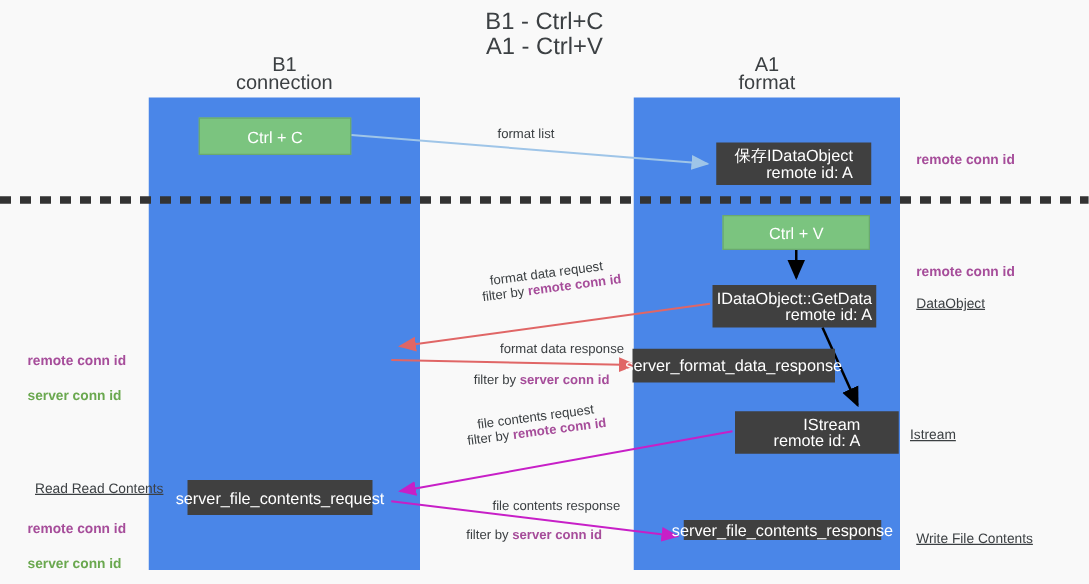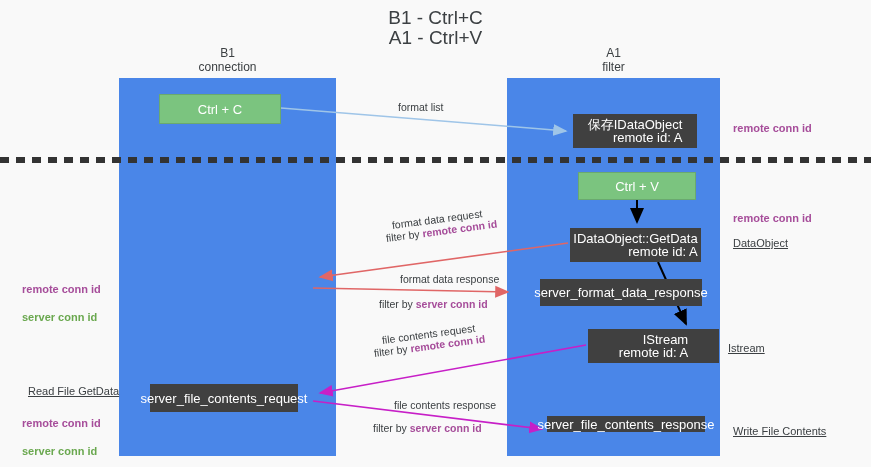--- a/index.html
+++ b/index.html
@@ -16,21 +16,21 @@
 
   
   #title{
     left:0;top:8px;width:871px;text-align:center;
     font-size:19px;line-height:20px;color:#3c4043;
     white-space:pre-line;
   }
 
   
   .col-head{
-    font-size:12px;line-height:14px;text-align:center;color:#3c4043;
+    font-size:16px;line-height:14px;text-align:center;color:#3c4043;
     white-space:pre-line;
   }
   #head-b1{left:119px;top:46px;width:217px;}
   #head-a1{left:507px;top:46px;width:213px;}
 
   
   .lane{background:#4a86e8;}
   #lane-left{left:119px;top:78px;width:217px;height:378px;}
   #lane-right{left:507px;top:78px;width:213px;height:378px;}
 
@@ -51,21 +51,21 @@
     padding:2px 12px;
   }
   .green{background:#7bc47f;border:1px solid #6aa96f;}
   .orange{background:#404040;}
 
   #n-ctrlc  {left:159px;top:94px;width:122px;height:30px;}
   #n-save   {left:573px;top:114px;width:124px;height:34px;}
   #n-ctrlv  {left:578px;top:172px;width:118px;height:28px;}
   #n-getdata{left:570px;top:228px;width:131px;height:34px;}
   #n-sfdreq {left:150px;top:268px;width:163px;height:28px;}
-  #n-sfdres {left:540px;top:279px;width:162px;height:27px;}
+  #n-sfdres {left:506px;top:279px;width:162px;height:27px;}
   #n-istream{left:588px;top:329px;width:131px;height:34px;}
   #n-sfcreq {left:150px;top:384px;width:148px;height:28px;}
   #n-sfcres {left:547px;top:416px;width:158px;height:16px;}
 
   
   .side{font-size:11px;line-height:14px;white-space:pre-line;}
   .purple{color:#a64d9a;font-weight:bold;}
   .green-t{color:#6aa84f;font-weight:bold;}
   .plain{color:#3c4043;text-decoration:underline;}
 
@@ -103,21 +103,21 @@
 <body>
 
 <div id="stage">
 
   <div class="abs" id="title">B1 - Ctrl+C
 A1 - Ctrl+V</div>
 
   <div class="abs col-head" id="head-b1">B1
 connection</div>
   <div class="abs col-head" id="head-a1">A1
-filter</div>
+format</div>
 
   <div class="abs lane" id="lane-left"></div>
   <div class="abs lane" id="lane-right"></div>
 
   <svg id="wires" viewBox="0 0 871 467">
     <defs>
       <marker id="ah-blue" markerWidth="9" markerHeight="9" refX="8" refY="4.5" orient="auto">
         <path d="M0,0.8 L9,4.5 L0,8.2 z" fill="#9fc5e8"></path>
       </marker>
       <marker id="ah-red" markerWidth="9" markerHeight="9" refX="8" refY="4.5" orient="auto">
@@ -163,21 +163,21 @@
   <div class="abs side purple" id="s-remote1">remote conn id</div>
   <div class="abs side purple" id="s-remote2">remote conn id</div>
   <div class="abs side plain" id="s-dataobject">DataObject</div>
   <div class="abs side plain" id="s-istream">Istream</div>
   <div class="abs side plain" id="s-write">Write File Contents</div>
 
   <div class="abs side" id="s-left-mid">
     <div class="purple">remote conn id</div>
     <div class="green-t">server conn id</div>
   </div>
-  <div class="abs side plain" id="s-left-read">Read File GetData</div>
+  <div class="abs side plain" id="s-left-read">Read Read Contents</div>
   <div class="abs side" id="s-left-bot">
     <div class="purple">remote conn id</div>
     <div class="green-t">server conn id</div>
   </div>
 
   <div class="abs edge-lab" id="l-formatlist">format list</div>
 
   <div class="abs edge-lab rot-up" id="l-fdreq">format data request</div>
   <div class="abs edge-lab rot-up" id="l-fdreq2"><span>filter by </span><b class="purple">remote conn id</b></div>
 

